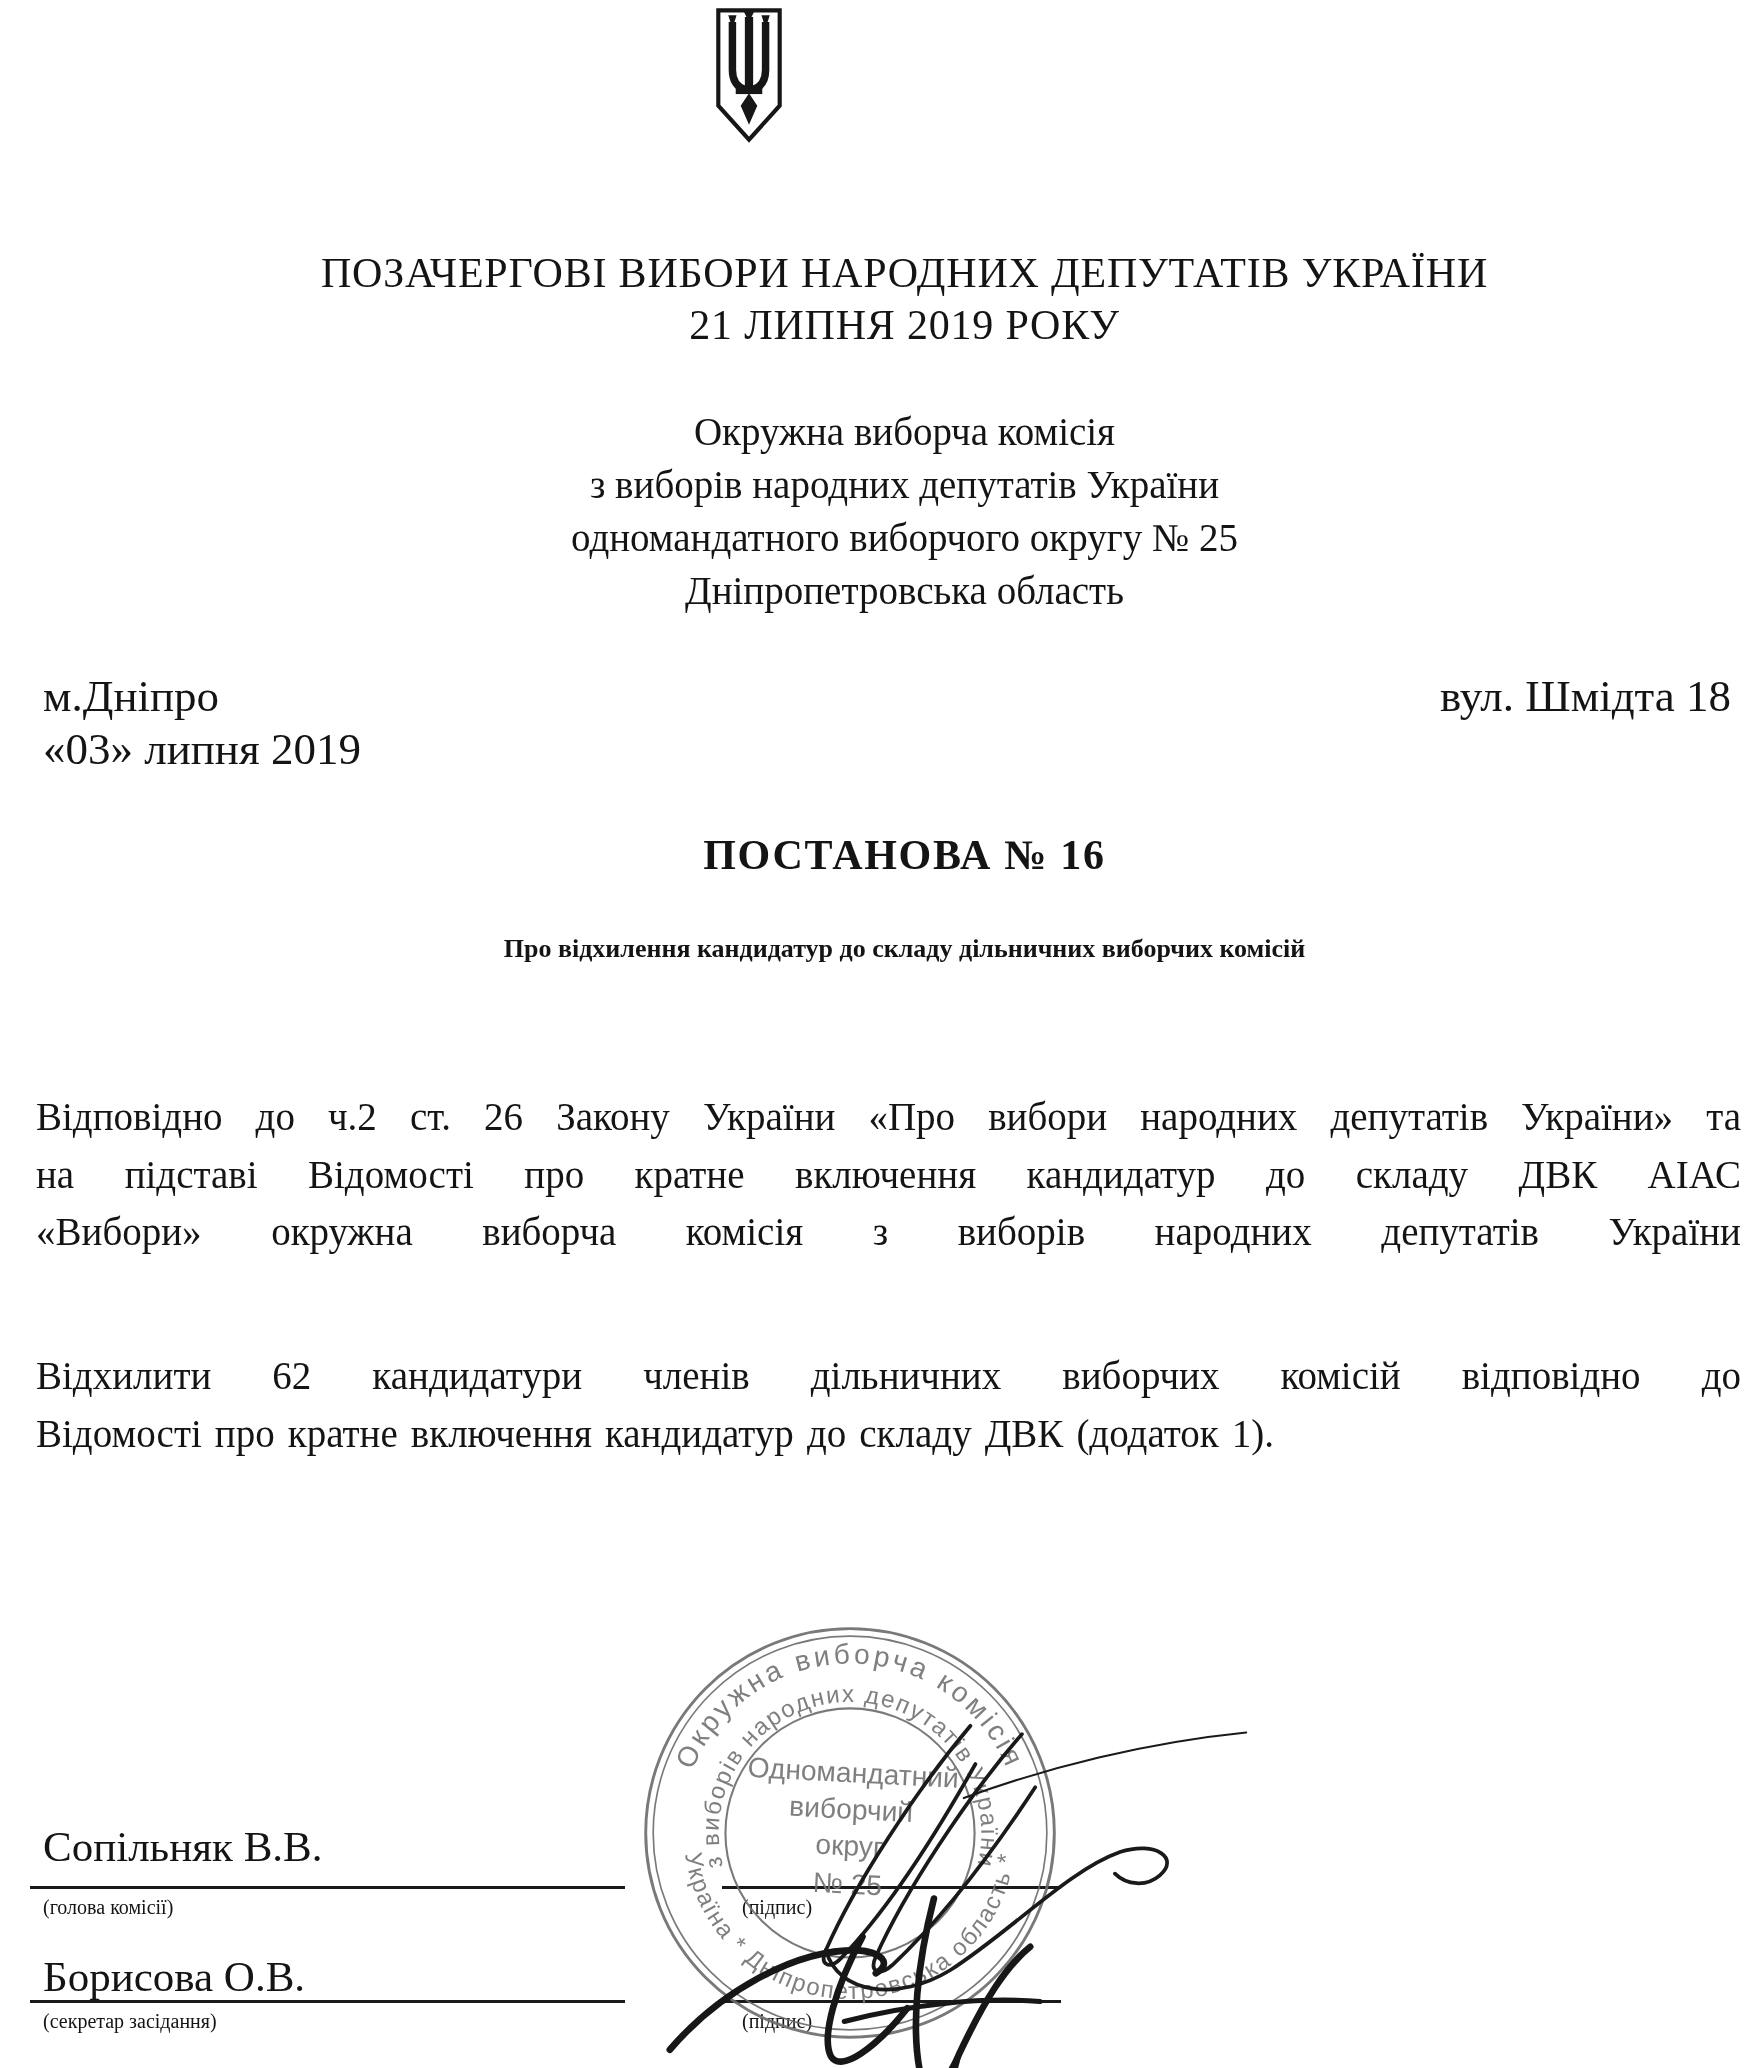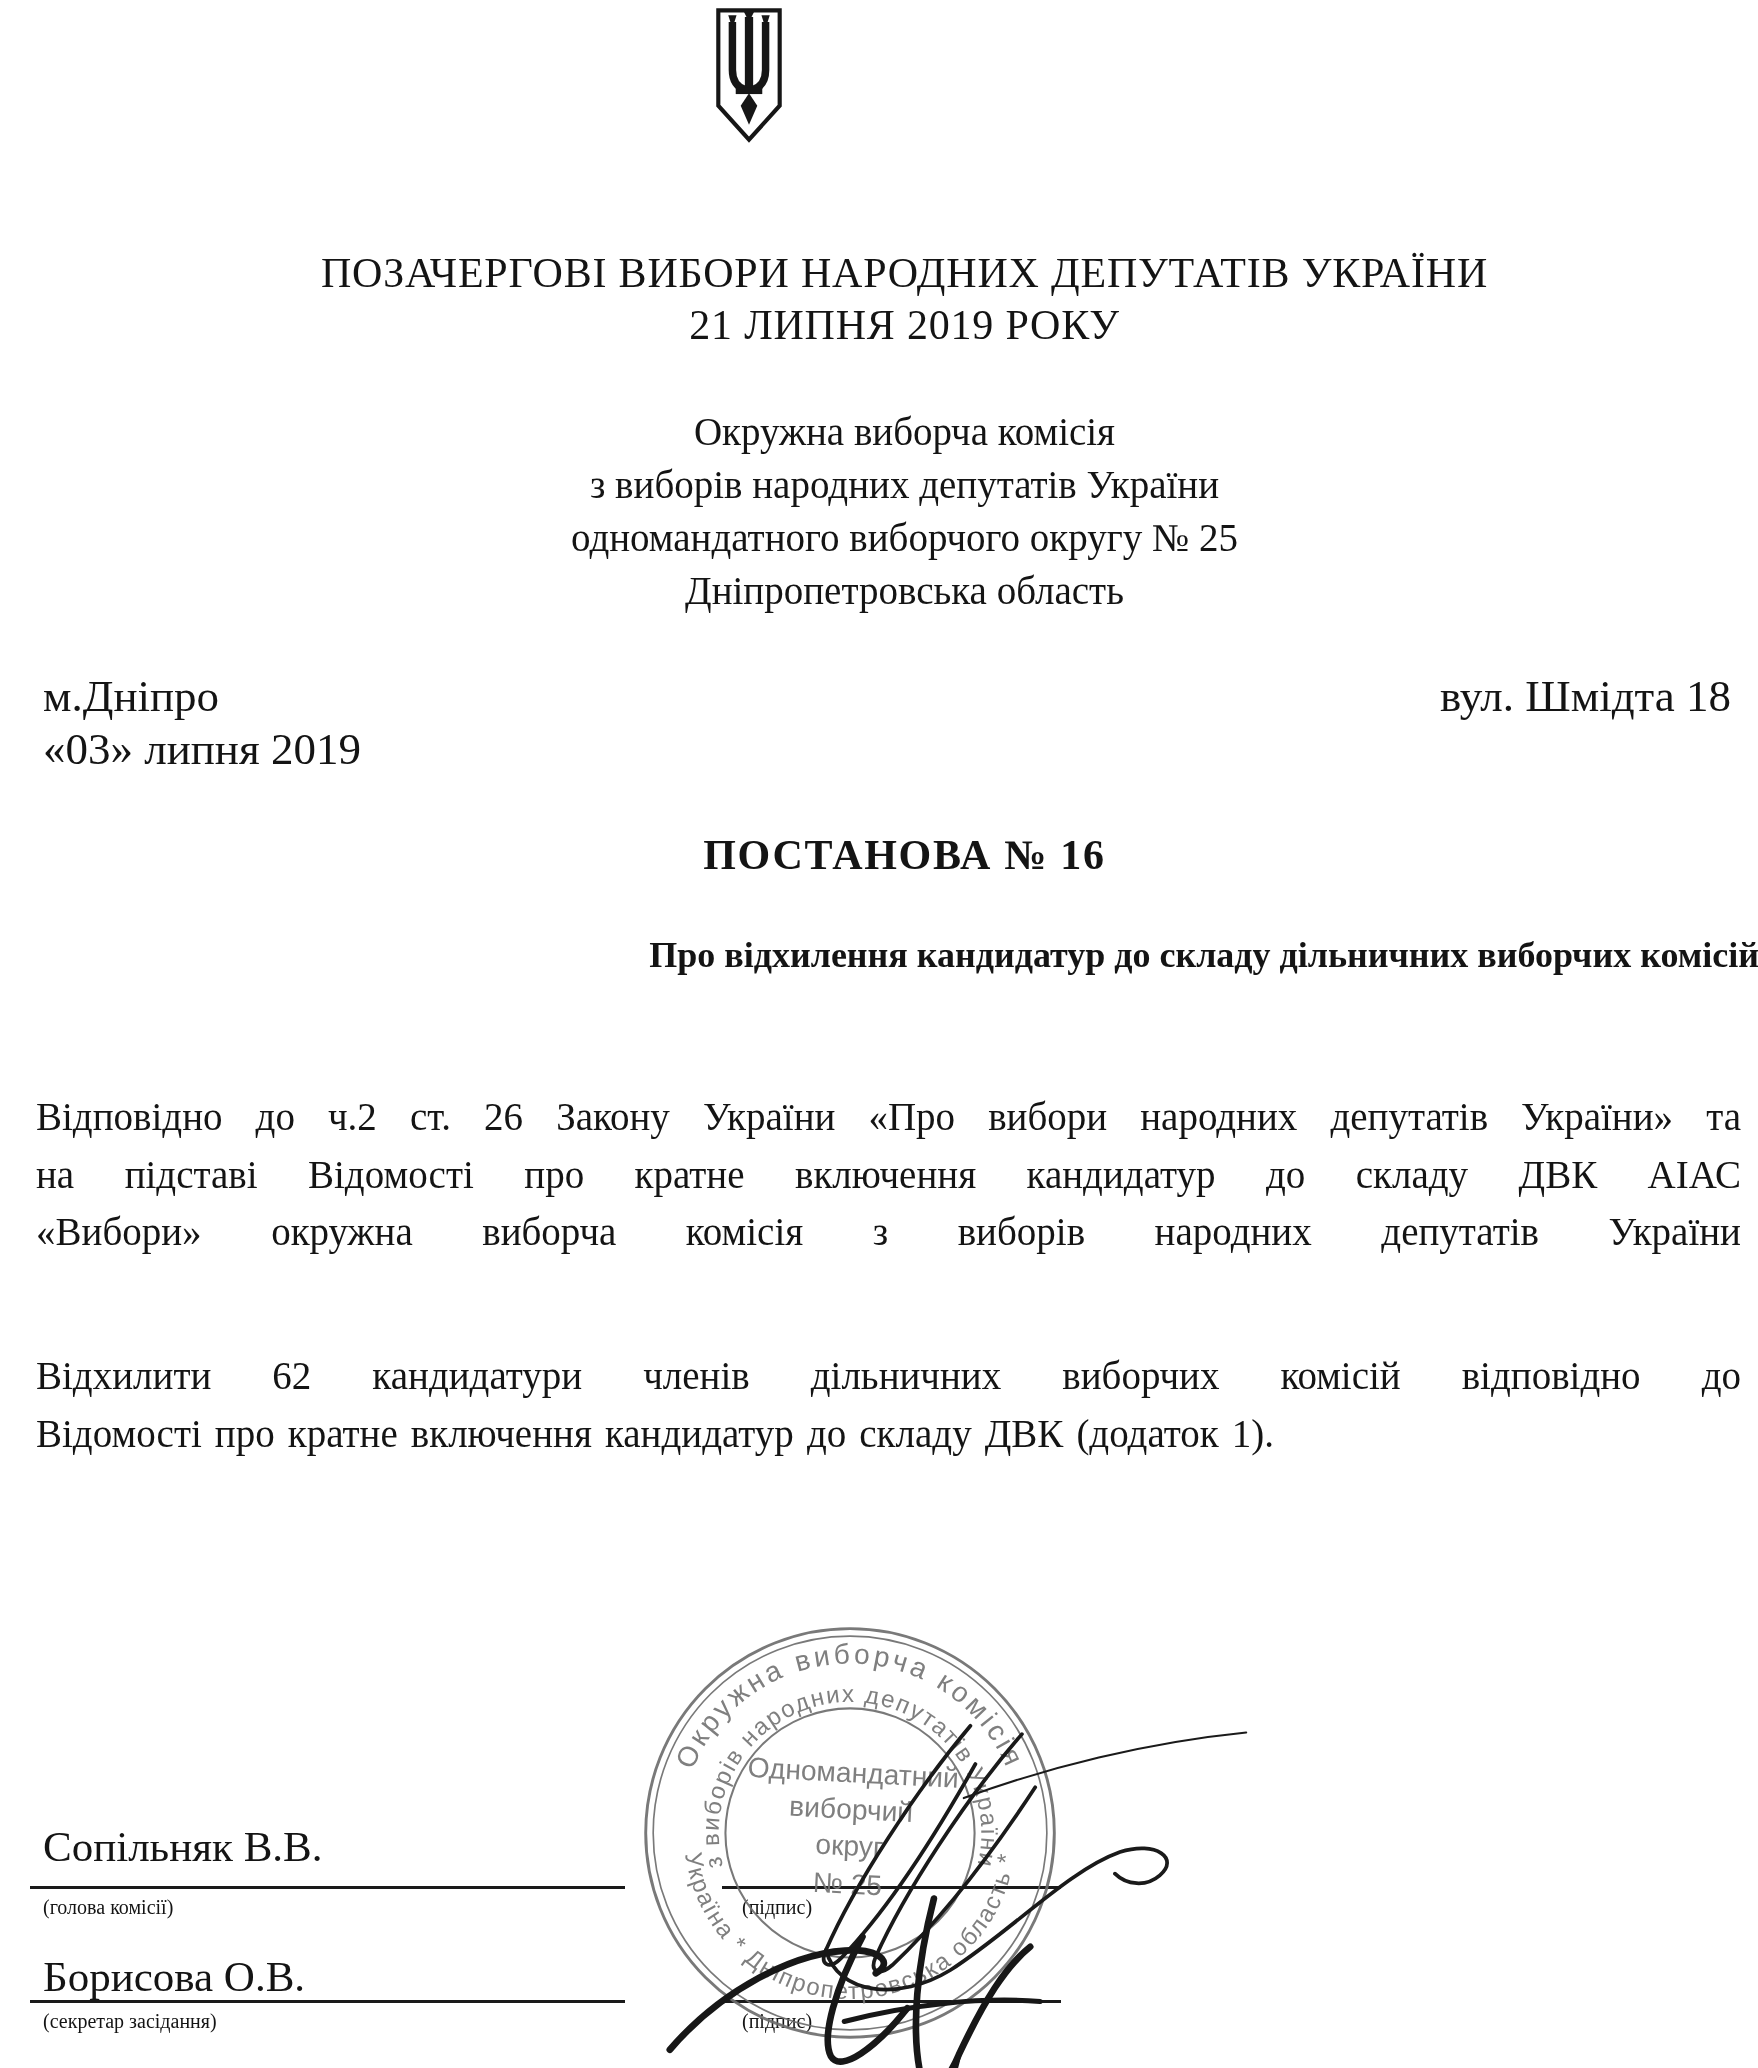--- a/index.html
+++ b/index.html
@@ -10,21 +10,21 @@
     font-family:"Liberation Serif", serif;
     color:#141414;
     overflow:hidden;
   }
   .abs{position:absolute;}
   .centerblock{position:absolute;left:50px;right:0;text-align:center;}
   .h1{font-size:42px;letter-spacing:0.8px;white-space:nowrap;}
   .comm{font-size:39px;white-space:nowrap;}
   .meta{font-size:45px;white-space:nowrap;}
   .res-title{font-size:42px;font-weight:bold;letter-spacing:1.7px;white-space:nowrap;text-align:center;}
-  .subject{font-size:36px;font-weight:bold;white-space:nowrap;text-align:right;}
+  .subject{font-size:26px;font-weight:bold;white-space:nowrap;}
   .bodyline{
     position:absolute;left:36px;width:1705px;
     font-size:39px;line-height:57px;word-spacing:3.3px;
   }
   .jline{text-align:justify;text-align-last:justify;}
   .name{font-size:43px;white-space:nowrap;}
   .role{font-size:20px;white-space:nowrap;}
   .sigline{position:absolute;height:3.3px;background:#1a1a1a;}
   .overlay{position:absolute;left:0;top:0;pointer-events:none;}
   .stampTxt{font-family:"Liberation Sans", sans-serif;fill:#757575;}

